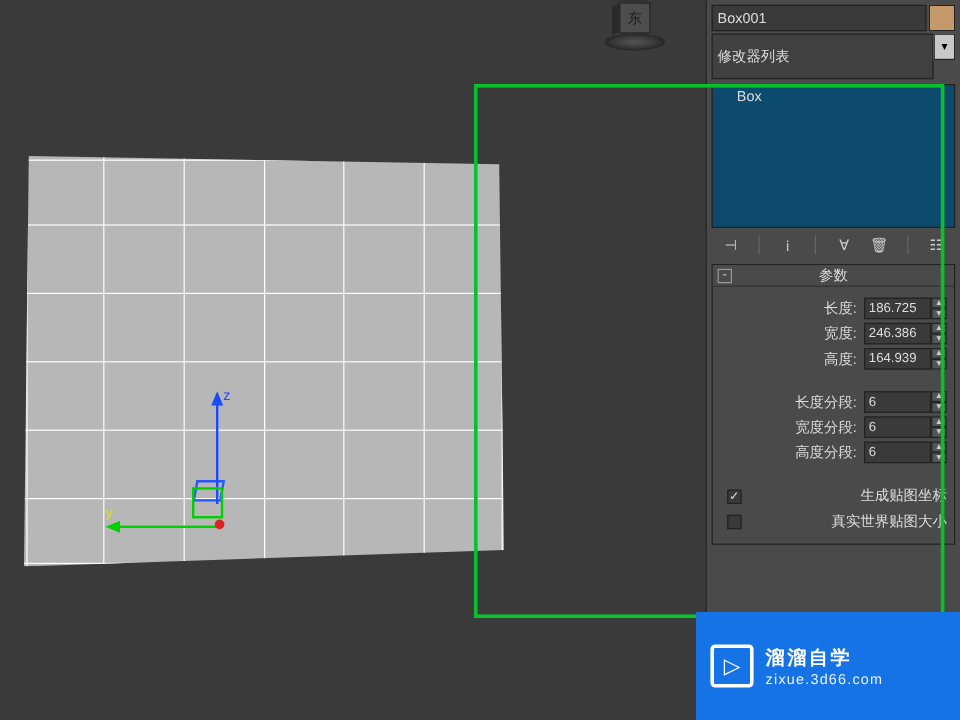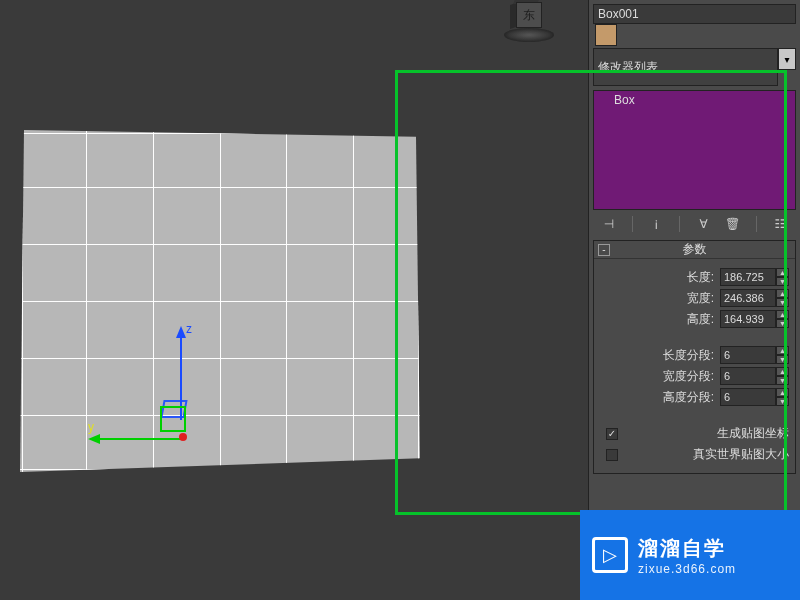--- a/index.html
+++ b/index.html
@@ -60,29 +60,29 @@
     .axis-y-label { position: absolute; left: -92px; top: 0px; color: #e0e020; font-size: 12px; }
 
     
     .gizmo-box { position: absolute; left: -20px; top: -14px; width: 26px; height: 26px; border: 2px solid #00d000; }
     .gizmo-box2 { position: absolute; left: -18px; top: -20px; width: 24px; height: 18px; border: 2px solid #1a4bff; transform: skewX(-10deg); opacity:.9; }
     .gizmo-dot { position: absolute; left: -1px; top: 13px; width: 8px; height: 8px; background: #e02020; border-radius: 50%; }
 
     
     .side { position: absolute; left: 588px; top: 0; width: 212px; height: 600px; background: #4a4a4a; border-left: 1px solid #222; }
 
-    .name-row { display: flex; margin: 4px 4px 2px; flex-direction: column; }
+    .name-row { display: flex; margin: 4px 4px 2px; }
     .name-input { flex: 1; height: 22px; background: #3a3a3a; border: 1px solid #222; color: #ddd; font-size: 12px; padding: 2px 4px; }
     .color-sw { width: 22px; height: 22px; background: #c49a6a; border: 1px solid #222; margin-left: 2px; }
 
     .mod-row { display: flex; margin: 0 4px 4px; }
     .mod-dd { flex: 1; height: 22px; background: #404040; border: 1px solid #222; color: #ddd; font-size: 12px; padding: 18px 4px; display:flex; align-items:center; }
     .mod-dd-btn { width: 18px; height: 22px; background: #c8c8c8; border: 1px solid #222; color:#000; display:flex; align-items:center; justify-content:center; font-size:10px; }
 
-    .mod-stack { margin: 0 4px 4px; height: 120px; background: #701a75; border: 1px solid #222; color:#ddd; font-size:12px; padding:2px 20px; }
+    .mod-stack { margin: 0 4px 4px; height: 120px; background: #0c4a6e; border: 1px solid #222; color:#ddd; font-size:12px; padding:2px 20px; }
 
     .stack-tools { margin: 0 4px 6px; display:flex; justify-content:space-between; padding: 0 6px; }
     .stool { width: 20px; height: 20px; display:flex; align-items:center; justify-content:center;
              font-size: 12px; color:#ccc; border:1px solid transparent; }
     .stool-sep { width:1px; height:16px; background:#666; margin:2px 4px; }
 
     .rollout { margin: 4px 4px; border: 1px solid #222; background: #4a4a4a; }
     .rollout-head { height: 18px; background: #4a4a4a; border-bottom: 1px solid #333; color:#ddd; font-size:12px;
                     display:flex; align-items:center; position: relative; }
     .rollout-head .minus { position:absolute; left:4px; width:12px; height:12px; background:#4a4a4a;
@@ -108,21 +108,21 @@
 
     
     .hl { position:absolute; left: 395px; top: 70px; width: 392px; height: 445px; border: 3px solid #06c22a; pointer-events:none; }
 
     
     .wm { position:absolute; left: 580px; top: 510px; width: 220px; height: 90px; background:#1573e6;
           display:flex; align-items:center; padding-left:12px; }
     .wm-ic { width:36px; height:36px; border:3px solid #fff; border-radius:4px; color:#fff;
              display:flex; align-items:center; justify-content:center; font-size:18px; margin-right:10px; }
     .wm-txt { color:#fff; }
-    .wm-t1 { font-size:20px; font-weight:bold; letter-spacing:2px; }
+    .wm-t1 { font-size:16px; font-weight:bold; letter-spacing:2px; }
     .wm-t2 { font-size:12px; letter-spacing:1px; opacity:.9; }
   </style>
 </head>
 <body>
 
 <div class="viewport">
 
   <div class="orient">
     <div class="orient-base"></div>
     <div class="orient-left"></div>

